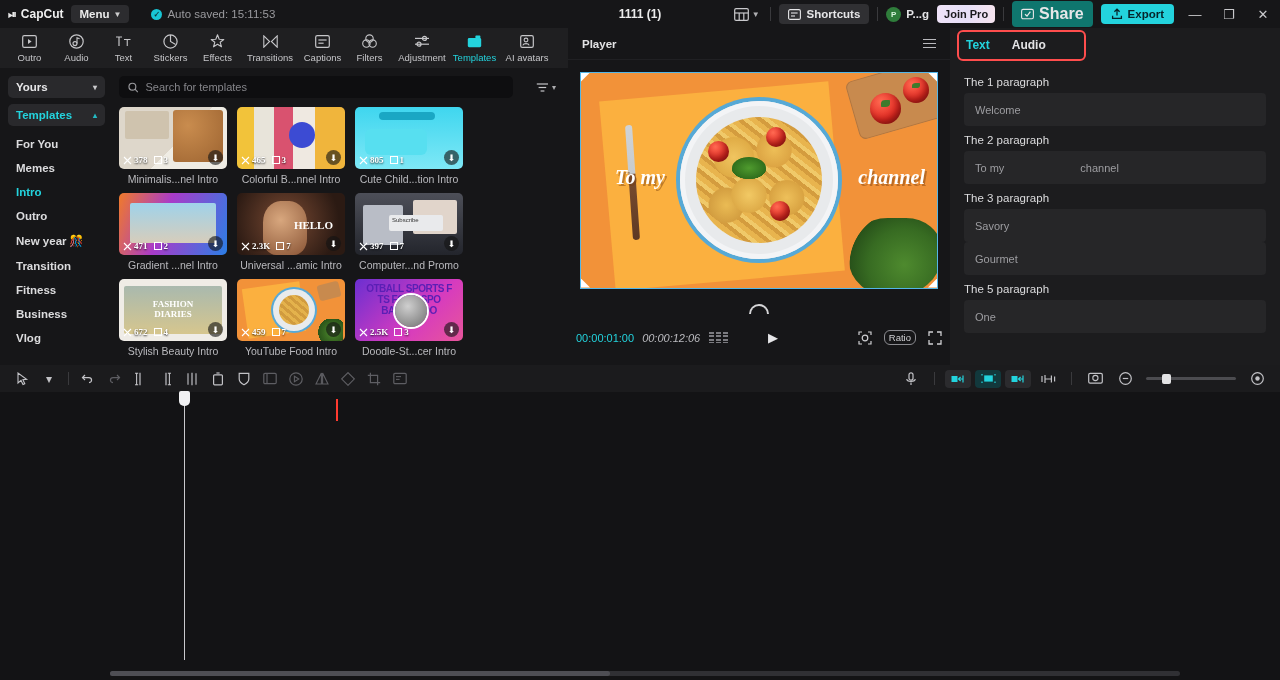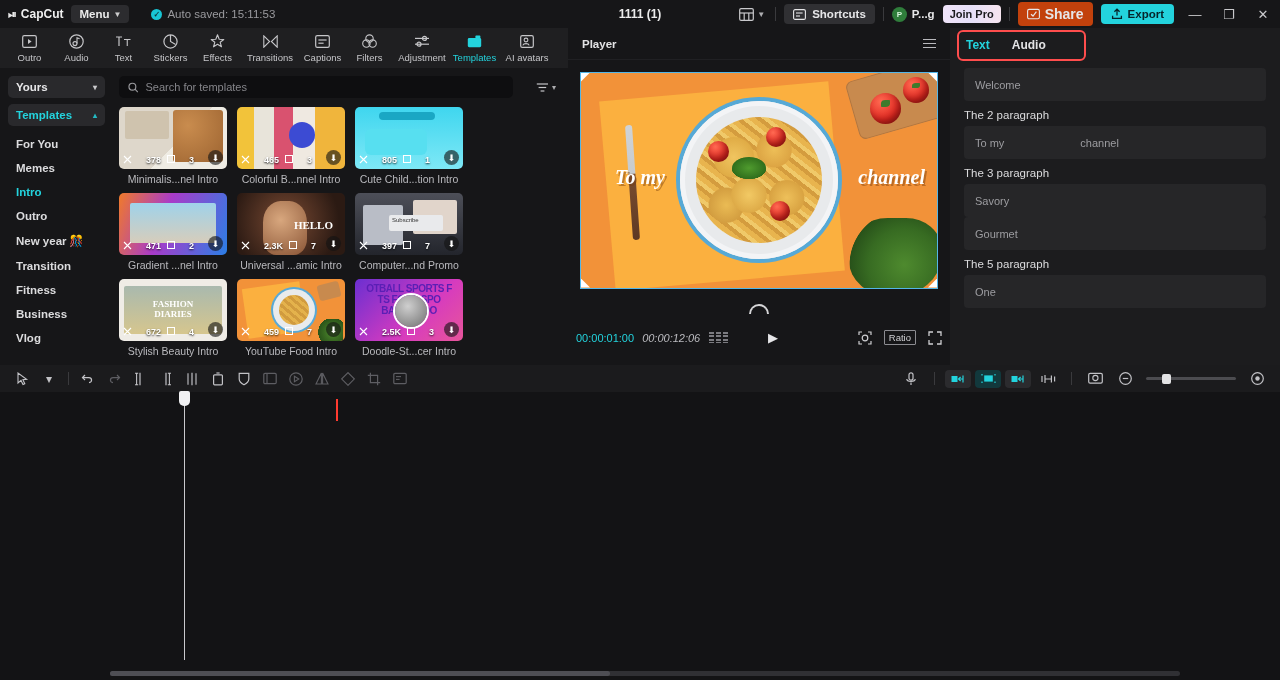--- a/index.html
+++ b/index.html
@@ -31,22 +31,22 @@
   .layout-btn{ display:flex; align-items:center; gap:3px; color:#c9c9cc; cursor:pointer; padding:2px 2px; }
   .vsep{ width:1px; height:14px; background:#3a3a3d; }
   .shortcuts{ display:flex;align-items:center;gap:6px;background:#303033;border-radius:4px;padding:4px 9px;
               font-size:11.5px;font-weight:bold;color:#e6e6e8;cursor:pointer;}
   .avatarwrap{ display:flex;align-items:center;gap:5px; cursor:pointer;}
   .avatar{ width:15px;height:15px;border-radius:50%;background:#2f7d3b;color:#d8f5dd;font-size:8px;
            display:flex;align-items:center;justify-content:center;font-weight:bold;}
   .username{ font-size:11.5px;font-weight:bold;color:#e6e6e8;}
   .joinpro{ background:linear-gradient(90deg,#efe3f8,#e6dff8,#f6e4ef);
             color:#19191c;font-size:11px;font-weight:bold;border-radius:4px;padding:3px 7px;cursor:pointer;}
-  .share{ display:flex;align-items:center;gap:5px;background:#c2410c;border-radius:4px;padding:4px 9px;
-          font-size:14px;font-weight:bold;color:#e6e6e8;cursor:pointer;}
+  .share{ display:flex;align-items:center;gap:5px;background:#0f766e;border-radius:4px;padding:4px 9px;
+          font-size:16px;font-weight:bold;color:#e6e6e8;cursor:pointer;}
   .export{ display:flex;align-items:center;gap:5px;background:#23d3dd;border-radius:4px;padding:4px 10px;
            font-size:11.5px;font-weight:bold;color:#06242a;cursor:pointer;}
   .wbtn{ width:26px;height:26px;display:flex;align-items:center;justify-content:center;color:#c9c9cc;
          font-size:13px;cursor:pointer;}
 
   
   .navbar{ position:absolute; left:0; top:28px; width:568px; height:40px; background:#1f1f21;
            display:flex; align-items:center; padding:0 6px; }
   .navtab{ width:47px; display:flex; flex-direction:column; align-items:center; gap:2px; cursor:pointer;
            color:#c6c6c9; }
@@ -71,21 +71,21 @@
               height:22px; padding:0 9px; }
   .searchbox input{ background:transparent;border:none;outline:none;color:#cfcfd2;font-size:11px;
                     font-family:inherit; width:100%; }
   .searchbox input::placeholder{ color:#85858a; }
   .filterbtn{ display:flex;align-items:center;gap:3px;color:#c6c6c9;cursor:pointer;padding:2px;}
   .tgrid{ margin-top:9px; display:grid; grid-template-columns:repeat(3,108px); gap:8px 10px; }
   .tcard{ width:108px; cursor:pointer; }
   .tthumb{ width:108px; height:62px; border-radius:5px; position:relative; overflow:hidden; }
   .tmeta{ position:absolute; left:4px; bottom:4px; display:flex; align-items:center; gap:6px;
           font-size:9px; color:#fff; text-shadow:0 1px 2px rgba(0,0,0,.8); font-weight:bold;}
-  .tmeta span{ display:flex;gap:14px; }
+  .tmeta span{ display:flex;align-items:center;gap:2px;font-family:Liberation Serif, serif; }
   .tdl{ position:absolute; right:4px; bottom:4px; width:15px;height:15px;border-radius:50%;
         background:rgba(20,20,20,.62); display:flex;align-items:center;justify-content:center;
         color:#fff; font-size:9px; }
   .tname{ margin-top:4px; font-size:10.5px; color:#b9b9bd; text-align:center; white-space:nowrap;
           overflow:hidden; text-overflow:ellipsis;}
 
   
   .player{ position:absolute; left:568px; top:28px; width:382px; height:337px; background:#161618;}
   .player-hd{ height:32px; display:flex; align-items:center; justify-content:space-between;
               padding:0 14px; font-size:11.5px; font-weight:bold; color:#e2e2e4;
@@ -134,21 +134,21 @@
   .vol-arc{ position:absolute; left:50%; top:4px; transform:translateX(-50%); width:20px;height:10px;
             border:2px solid #d6d6d8; border-bottom:none; border-radius:14px 14px 0 0; }
   .ctlrow{ position:absolute; left:0; right:0; top:30px; display:flex; align-items:center; padding:0 8px;}
   .tcur{ color:#23d3dd; font-size:11px; margin-left:0px;}
   .tdur{ color:#bcbcc0; font-size:11px; margin-left:8px;font-style:italic;}
   .bars3{ display:flex; gap:2px; margin-left:9px; }
   .bars3 i{ display:block;width:5px;height:11px;
             background:repeating-linear-gradient(180deg,#7b7b80 0 2px,transparent 2px 3.5px);}
   .playbtn{ margin:0 auto; color:#e6e6e8; font-size:13px; cursor:pointer; }
   .ctlr{ margin-left:auto; display:flex; align-items:center; gap:12px; color:#cfcfd2; }
-  .ratio{ border:1px solid #8c8c91; border-radius:1px; font-size:9.5px; padding:1px 4px; cursor:pointer;text-align:center;}
+  .ratio{ border:1px solid #8c8c91; border-radius:6px; font-size:9.5px; padding:1px 4px; cursor:pointer;text-align:center;}
 
   
   .rightpanel{ position:absolute; left:950px; top:28px; width:330px; height:337px; background:#1c1c1e;}
   .rp-tabs{ height:34px; display:flex; align-items:center; gap:22px; padding:0 16px;
             position:relative; }
   .rp-tab{ font-size:12px; font-weight:bold; color:#e3e3e5; cursor:pointer; }
   .rp-tab.on{ color:#23d3dd; }
   .rp-hl{ position:absolute; left:7px; top:2px; width:129px; height:31px; border:2px solid #ff4d4d;
           border-radius:6px; pointer-events:none;}
   .rp-body{ padding:6px 14px 0 14px; }
@@ -671,20 +671,21 @@
     </div>
   </div>
 
   <div class="rightpanel">
     <div class="rp-tabs">
       <span class="rp-tab on">Text</span>
       <span class="rp-tab">Audio</span>
       <span class="rp-hl"></span>
     </div>
     <div class="rp-body">
+      <div class="fldlabel">The 1 paragraph</div>
       <div class="fldbox">
         <span>Welcome</span>
       </div>
       <div class="fldlabel">The 2 paragraph</div>
       <div class="fldbox">
         <span>To my</span>
         <span class="sp2">channel</span>
       </div>
       <div class="fldlabel">The 3 paragraph</div>
       <div class="fldbox">

